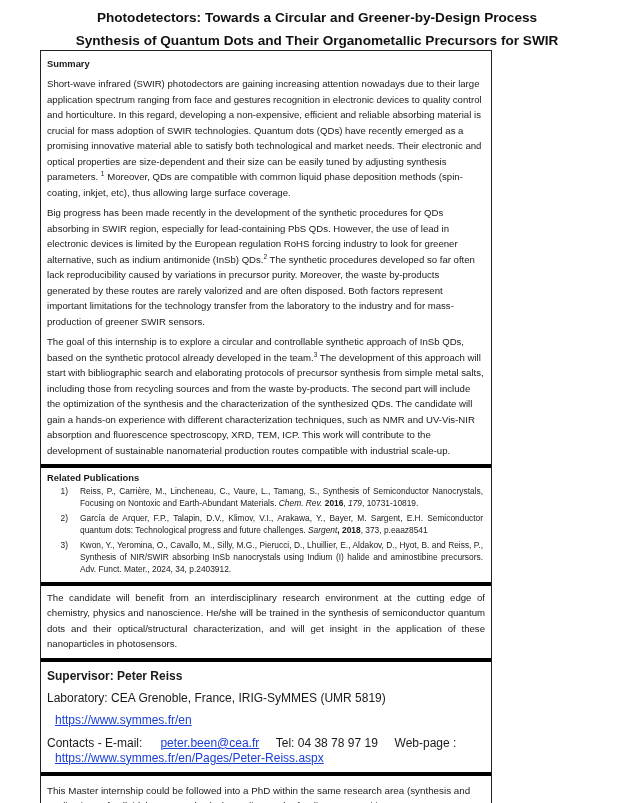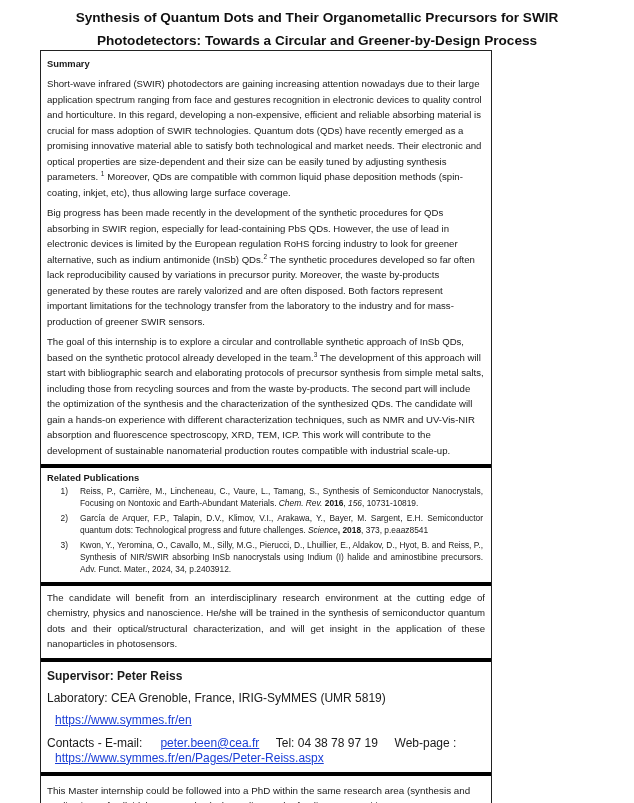--- a/index.html
+++ b/index.html
@@ -42,42 +42,42 @@
     .contact .line.first { margin-top: 3px; }
     .bold { font-weight: bold; }
     a { color: #1a3ed6; text-decoration: underline; padding-left: 8px; }
     .footer p { font-size: 9.8px; line-height: 15.5px; padding: 7px 0 8px 0; }
     i { }
   </style>
 </head>
 <body>
 
 <div class="title">
+  <div>Photodetectors: Towards a Circular and Greener-by-Design Process</div>
   <div>Synthesis of Quantum Dots and Their Organometallic Precursors for SWIR</div>
-  <div>Photodetectors: Towards a Circular and Greener-by-Design Process</div>
 </div>
 
 <div class="box">
 
   <div class="section summary justify-none">
     <div class="sec-head">Summary</div>
     <p><span>Short-wave infrared (SWIR) photodectors are gaining increasing attention nowadays due to their large application spectrum ranging from face and gestures recognition in electronic devices to quality control and horticulture. In this regard, developing a non-expensive, efficient and reliable absorbing material is crucial for mass adoption of SWIR technologies. Quantum dots (QDs) have recently emerged as a promising innovative material able to satisfy both technological and market needs. Their electronic and optical properties are size-dependent and their size can be easily tuned by adjusting synthesis parameters. </span><span class="sup">1</span><span> Moreover, QDs are compatible with common liquid phase deposition methods (spin-coating, inkjet, etc), thus allowing large surface coverage.</span></p>
     <p><span>Big progress has been made recently in the development of the synthetic procedures for QDs absorbing in SWIR region, especially for lead-containing PbS QDs. However, the use of lead in electronic devices is limited by the European regulation RoHS forcing industry to look for greener alternative, such as indium antimonide (InSb) QDs.</span><span class="sup">2</span><span> The synthetic procedures developed so far often lack reproducibility caused by variations in precursor purity. Moreover, the waste by-products generated by these routes are rarely valorized and are often disposed. Both factors represent important limitations for the technology transfer from the laboratory to the industry and for mass-production of greener SWIR sensors.</span></p>
     <p class="last"><span>The goal of this internship is to explore a circular and controllable synthetic approach of InSb QDs, based on the synthetic protocol already developed in the team.</span><span class="sup">3</span><span> The development of this approach will start with bibliographic search and elaborating protocols of precursor synthesis from simple metal salts, including those from recycling sources and from the waste by-products. The second part will include the optimization of the synthesis and the characterization of the synthesized QDs. The candidate will gain a hands-on experience with different characterization techniques, such as NMR and UV-Vis-NIR absorption and fluorescence spectroscopy, XRD, TEM, ICP. This work will contribute to the development of sustainable nanomaterial production routes compatible with industrial scale-up.</span></p>
   </div>
 
   <div class="section pubs">
     <div class="sec-head">Related Publications</div>
     <div class="pub">
       <span class="num">1)</span>
-      <span class="txt"><span>Reiss, P., Carrière, M., Lincheneau, C., Vaure, L., Tamang, S., Synthesis of Semiconductor Nanocrystals, Focusing on Nontoxic and Earth-Abundant Materials. </span><i>Chem. Rev.</i><b> 2016</b><span>, </span><i>156</i><span>, 10731-10819.</span></span>
+      <span class="txt"><span>Reiss, P., Carrière, M., Lincheneau, C., Vaure, L., Tamang, S., Synthesis of Semiconductor Nanocrystals, Focusing on Nontoxic and Earth-Abundant Materials. </span><i>Chem. Rev.</i><b> 2016</b><span>, </span><i>179</i><span>, 10731-10819.</span></span>
     </div>
     <div class="pub">
       <span class="num">2)</span>
-      <span class="txt"><span>García de Arquer, F.P., Talapin, D.V., Klimov, V.I., Arakawa, Y., Bayer, M. Sargent, E.H. Semiconductor quantum dots: Technological progress and future challenges. </span><i>Science</i><b>, 2018</b><span>, 373, p.eaaz8541</span></span>
+      <span class="txt"><span>García de Arquer, F.P., Talapin, D.V., Klimov, V.I., Arakawa, Y., Bayer, M. Sargent, E.H. Semiconductor quantum dots: Technological progress and future challenges. </span><i>Sargent</i><b>, 2018</b><span>, 373, p.eaaz8541</span></span>
     </div>
     <div class="pub">
       <span class="num">3)</span>
       <span class="txt">Kwon, Y., Yeromina, O., Cavallo, M., Silly, M.G., Pierucci, D., Lhuillier, E., Aldakov, D., Hyot, B. and Reiss, P., Synthesis of NIR/SWIR absorbing InSb nanocrystals using Indium (I) halide and aminostibine precursors. Adv. Funct. Mater., 2024, 34, p.2403912.</span>
     </div>
   </div>
 
 
   <div class="section comp justify">
     <p>The candidate will benefit from an interdisciplinary research environment at the cutting edge of chemistry, physics and nanoscience. He/she will be trained in the synthesis of semiconductor quantum dots and their optical/structural characterization, and will get insight in the application of these nanoparticles in photosensors.</p>

